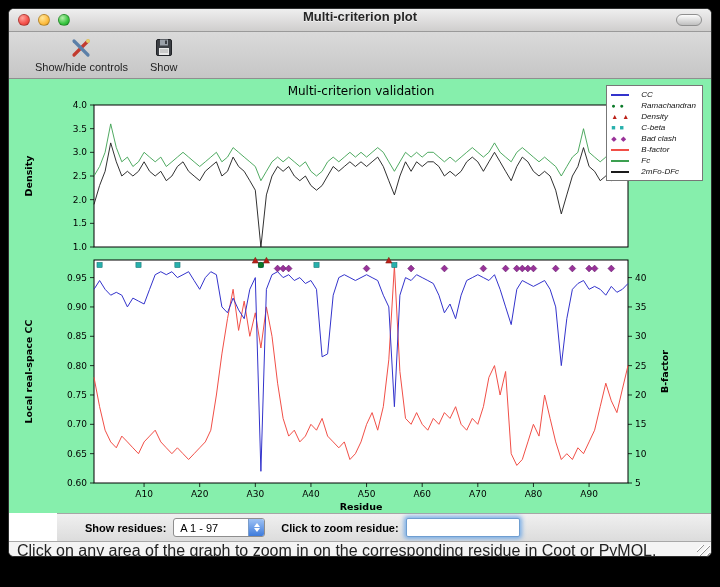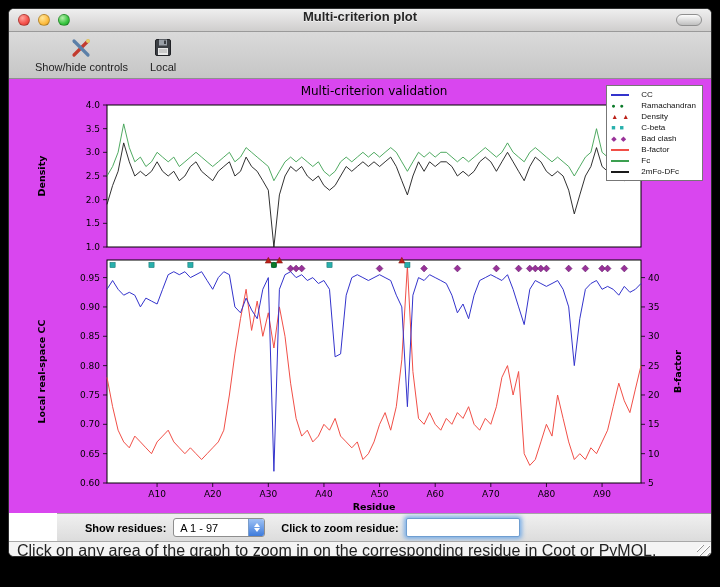--- a/index.html
+++ b/index.html
@@ -19,28 +19,28 @@
   .light.green{background:radial-gradient(circle at 35% 30%,#b5eeab,#37c53f 60%,#1f9e2c);}
   .capsule{position:absolute;right:9px;top:5px;width:26px;height:12px;border-radius:7px;
            background:linear-gradient(#fdfdfd,#bfbfbf);border:1px solid #8f8f8f;box-sizing:border-box;}
   
   .toolbar{height:47px;background:linear-gradient(#dadada,#c6c6c6);border-bottom:1px solid #8f8f8f;
            display:flex;align-items:flex-start;padding-left:26px;gap:22px;box-sizing:border-box;}
   .tool-item{display:flex;flex-direction:column;align-items:center;padding-top:4px;cursor:default;}
   .tool-icon{height:24px;display:flex;align-items:center;justify-content:center;}
   .tool-label{font-size:11px;color:#222;margin-top:1px;}
   
-  .content{height:434px;background:#d946ef;position:relative;padding-left:13px;}
+  .content{height:434px;background:#86efac;position:relative;}
   #legend{position:absolute;right:8px;top:6px;background:#fff;border:1px solid #777;
           padding:3px 6px 3px 4px;font-size:8px;color:#111;line-height:11px;}
   .lg-row{display:flex;align-items:center;white-space:nowrap;}
   .lg-glyph{width:24px;display:inline-flex;align-items:center;justify-content:flex-start;
             font-size:7px;letter-spacing:1px;}
   .lg-line{display:inline-block;width:18px;height:2px;}
-  .lg-label{margin-left:6px;}
+  .lg-label{margin-left:6px;font-style:italic;}
   
   .controls-bar{height:28px;background:linear-gradient(#f0f0f0,#dcdcdc);border-top:1px solid #a6a6a6;
                 display:flex;align-items:center;padding-left:28px;box-sizing:border-box;font-size:11px;margin-left:48px;}
   .ctrl-label{font-weight:bold;color:#000;margin-right:7px;}
   .combo{width:92px;height:19px;background:#fff;border:1px solid #8e8e8e;border-radius:3px;
          display:flex;align-items:center;justify-content:space-between;box-sizing:border-box;
          margin-right:16px;overflow:hidden;}
   .combo-text{padding-left:6px;font-size:11px;color:#000;}
   .combo-stepper{width:15px;height:100%;background:linear-gradient(#9ec2f5,#3e7bdb);
                  border-left:1px solid #7a9cc9;display:flex;flex-direction:column;
@@ -88,21 +88,21 @@
       <span class="tool-icon">
         <svg width="20" height="22" viewBox="0 0 20 22">
           <rect x="2.5" y="2.5" width="15" height="16" rx="1.5" fill="#3c3f44" stroke="#202226"></rect>
           <rect x="6" y="2.5" width="8" height="6" fill="#9aa0a8"></rect>
           <rect x="11" y="3.5" width="2" height="3.5" fill="#3c3f44"></rect>
           <rect x="5" y="11" width="10" height="7" fill="#e9e9e9"></rect>
           <line x1="6" y1="13" x2="14" y2="13" stroke="#9b9b9b" stroke-width="0.8"></line>
           <line x1="6" y1="15" x2="14" y2="15" stroke="#9b9b9b" stroke-width="0.8"></line>
         </svg>
       </span>
-      <span class="tool-label">Local</span>
+      <span class="tool-label">Show</span>
     </div>
   </div>
 
   <div class="content">
     <svg id="figure-svg" width="690" height="430" viewBox="0 0 690 430" style="margin:2px 0 0 7px;">
         <rect x="78" y="24" width="534" height="142" fill="#fff" stroke="#000" stroke-width="1"></rect>
         <rect x="78" y="179" width="534" height="223" fill="#fff" stroke="#000" stroke-width="1"></rect>
         <text x="345" y="14" text-anchor="middle" font-size="12" font-family="DejaVu Sans, sans-serif" fill="#000">Multi-criterion validation</text>
         <line x1="74" y1="166" x2="78" y2="166" stroke="#000" stroke-width="0.8"></line>
         <text x="71" y="169" text-anchor="end" font-size="9" font-family="DejaVu Sans, sans-serif">1.0</text>

